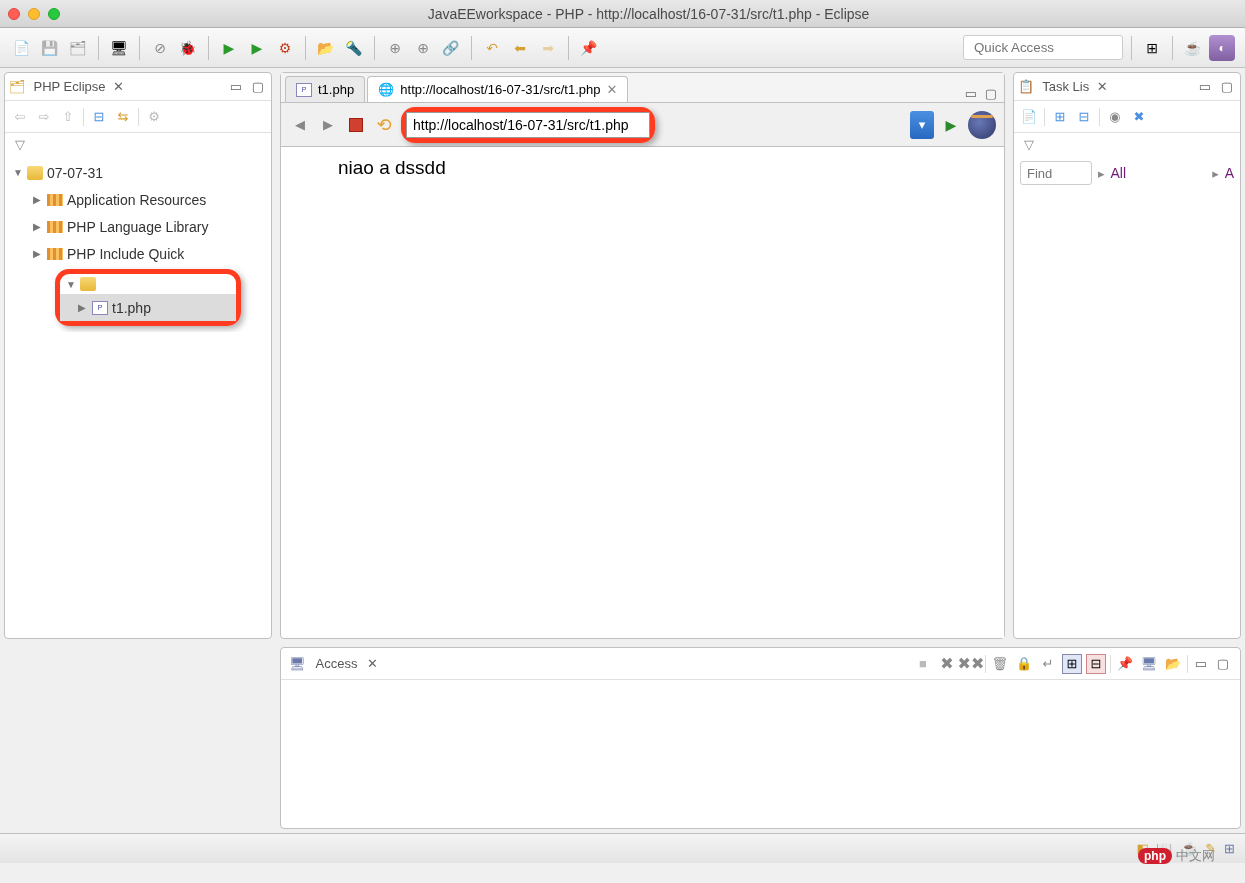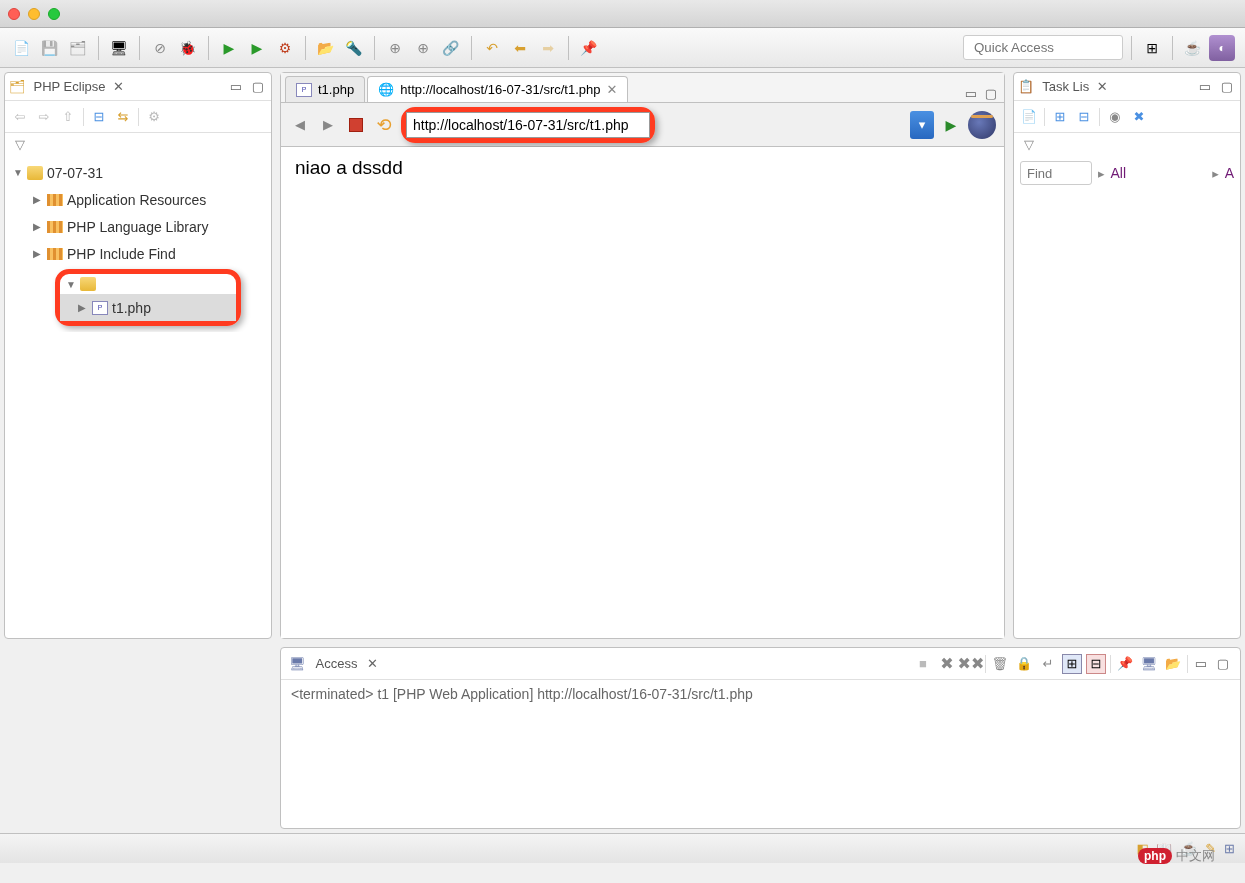--- a/index.html
+++ b/index.html
@@ -51,21 +51,21 @@
 .navbtn { width: 22px; height: 22px; display: flex; align-items: center; justify-content: center; color: #888; cursor: pointer; }
 .stop-btn { width: 14px; height: 14px; background: #d04030; border: 1px solid #a02010; }
 .refresh-btn { color: #e8a030; font-size: 18px; }
 .url-wrap { flex: 1; max-width: 420px; }
 .url-input { width: 100%; height: 26px; border: 1px solid #999; padding: 0 6px; font-size: 14px; background: #fff; }
 .dropdown-btn { width: 24px; height: 28px; background: linear-gradient(#4a90e2,#2868c0); border-radius: 3px; display: flex; align-items: center; justify-content: center; color: #fff; }
 .go-btn { color: #2a8a2a; font-size: 14px; }
 .eclipse-icon { width: 28px; height: 28px; background: radial-gradient(circle at 40% 40%, #6878b8, #303868); border-radius: 50%; position: relative; }
 .eclipse-icon::after { content: ""; position: absolute; top: 4px; left: 3px; right: 3px; height: 3px; background: #e0a050; border-radius: 2px; }
 
-.browser-content { flex: 1; padding: 10px 14px; font-family: "Times New Roman", serif; font-size: 19px; color: #000; background: #fff; }
+.browser-content { flex: 1; padding: 10px 14px; font-family: "Times New Roman", serif; font-size: 19px; color: #000; background: #fff; margin-left: 43px; }
 
 .right-panel { width: 228px; }
 .find-row { height: 36px; display: flex; align-items: center; padding: 0 6px; gap: 6px; }
 .find-input { width: 72px; height: 24px; border: 1px solid #ccc; border-radius: 3px; padding: 0 6px; color: #999; font-size: 13px; }
 .find-link { color: #701a75; font-size: 14px; }
 
 .bottom { display: flex; height: 190px; }
 .console-panel { flex: 1; margin: 4px; background: #fff; border: 1px solid #c0c0c0; border-radius: 4px; display: flex; flex-direction: column; }
 .console-header { height: 32px; display: flex; align-items: center; padding: 0 8px; gap: 6px; border-bottom: 1px solid #e0e0e0; }
 .console-msg { padding: 6px 10px; font-size: 14px; color: #666; }
@@ -78,20 +78,21 @@
 </style>
 </head>
 <body>
 
 <div class="titlebar">
   <div class="traffic">
     <div class="dot red"></div>
     <div class="dot yellow"></div>
     <div class="dot green"></div>
   </div>
+  <div class="title">JavaEEworkspace - PHP - http://localhost/16-07-31/src/t1.php - Eclipse</div>
 </div>
 
 <div class="toolbar">
   <div class="tbtn">📄</div>
   <div class="tbtn" style="opacity:.4">💾</div>
   <div class="tbtn" style="opacity:.4">🗂</div>
   <div class="tdiv"></div>
   <div class="tbtn">🖥</div>
   <div class="tdiv"></div>
   <div class="tbtn" style="color:#888">⊘</div>
@@ -159,21 +160,21 @@
         <span>Application Resources</span>
       </div>
       <div class="tree-row" style="padding-left:28px">
         <span class="tri">▶</span>
         <span class="lib-icon"></span>
         <span>PHP Language Library</span>
       </div>
       <div class="tree-row" style="padding-left:28px">
         <span class="tri">▶</span>
         <span class="lib-icon"></span>
-        <span>PHP Include Find</span>
+        <span>PHP Include Quick</span>
       </div>
 
       <div class="red-box" style="margin:2px 30px 2px 50px">
         <div class="tree-row" style="padding-left:6px;height:20px">
           <span class="tri">▼</span>
           <span class="folder-icon"></span>
           <span style="visibility:hidden">src</span>
         </div>
         <div class="tree-row sel" style="padding-left:18px">
           <span class="tri">▶</span>
@@ -273,21 +274,20 @@
         <span class="ci" style="background:#f8e0e0;border:1px solid #c88">⊟</span>
         <span style="width:1px;height:18px;background:#ddd"></span>
         <span class="ci" style="color:#3a8a3a">📌</span>
         <span class="ci" style="color:#6a7aaa">🖥</span>
         <span class="ci" style="color:#d8a030">📂</span>
         <span style="width:1px;height:18px;background:#ddd"></span>
         <span class="vhbtn">▭</span>
         <span class="vhbtn">▢</span>
       </div>
     </div>
-    <div class="console-msg">&lt;terminated&gt; t1 [PHP Web Application] http://localhost/16-07-31/src/t1.php</div>
   </div>
 </div>
 
 <div class="statusbar">
   <span style="color:#d8a030">◧</span>
   <span style="color:#d8a030">📖</span>
   <span style="color:#d8a030">☕</span>
   <span style="color:#d8a030">✎</span>
   <span style="color:#6a7aaa">⊞</span>
 </div>

